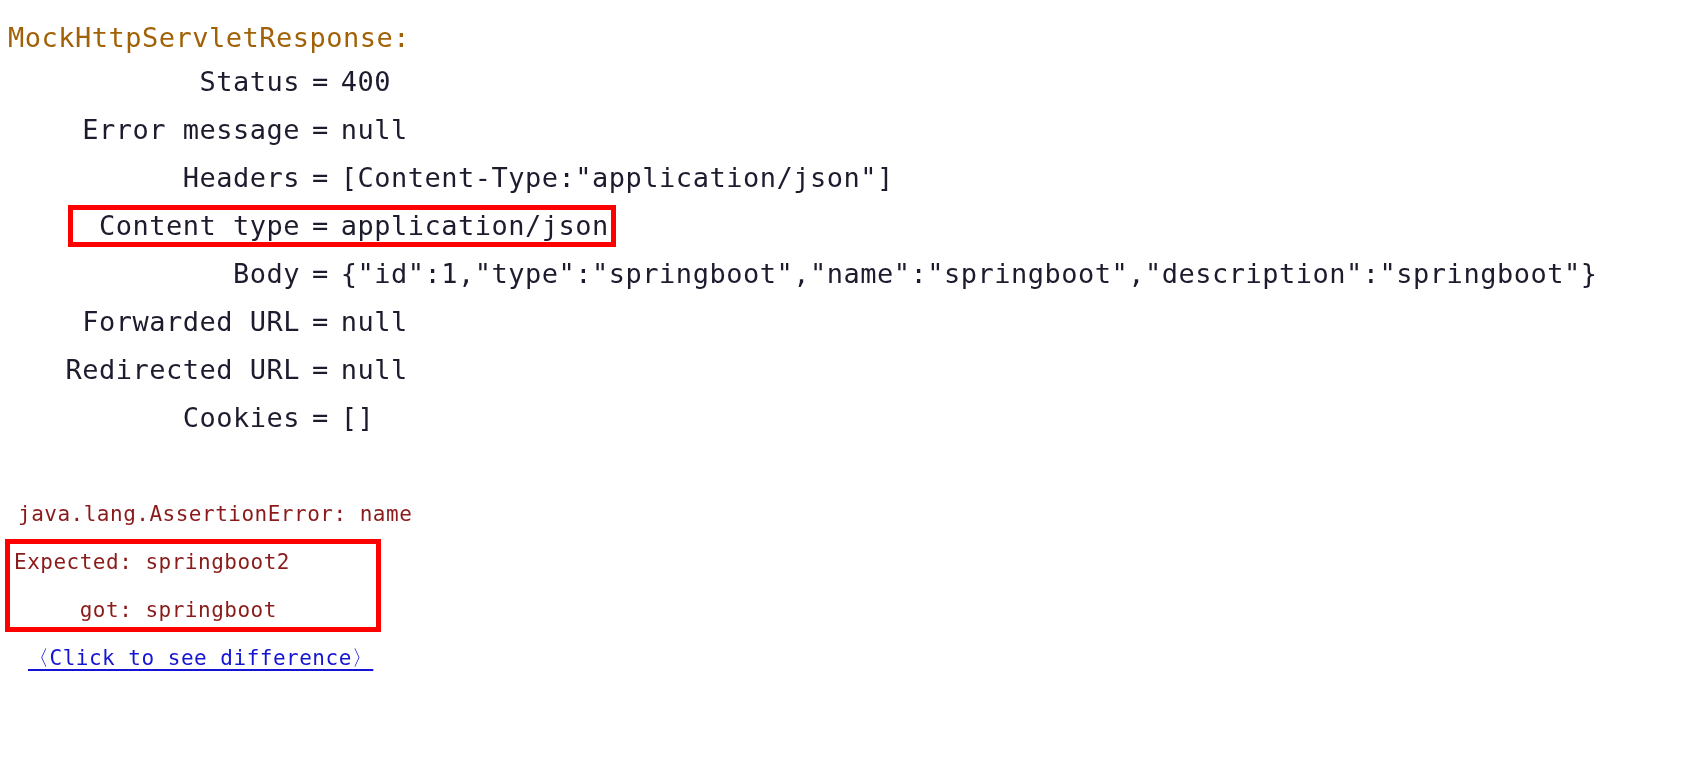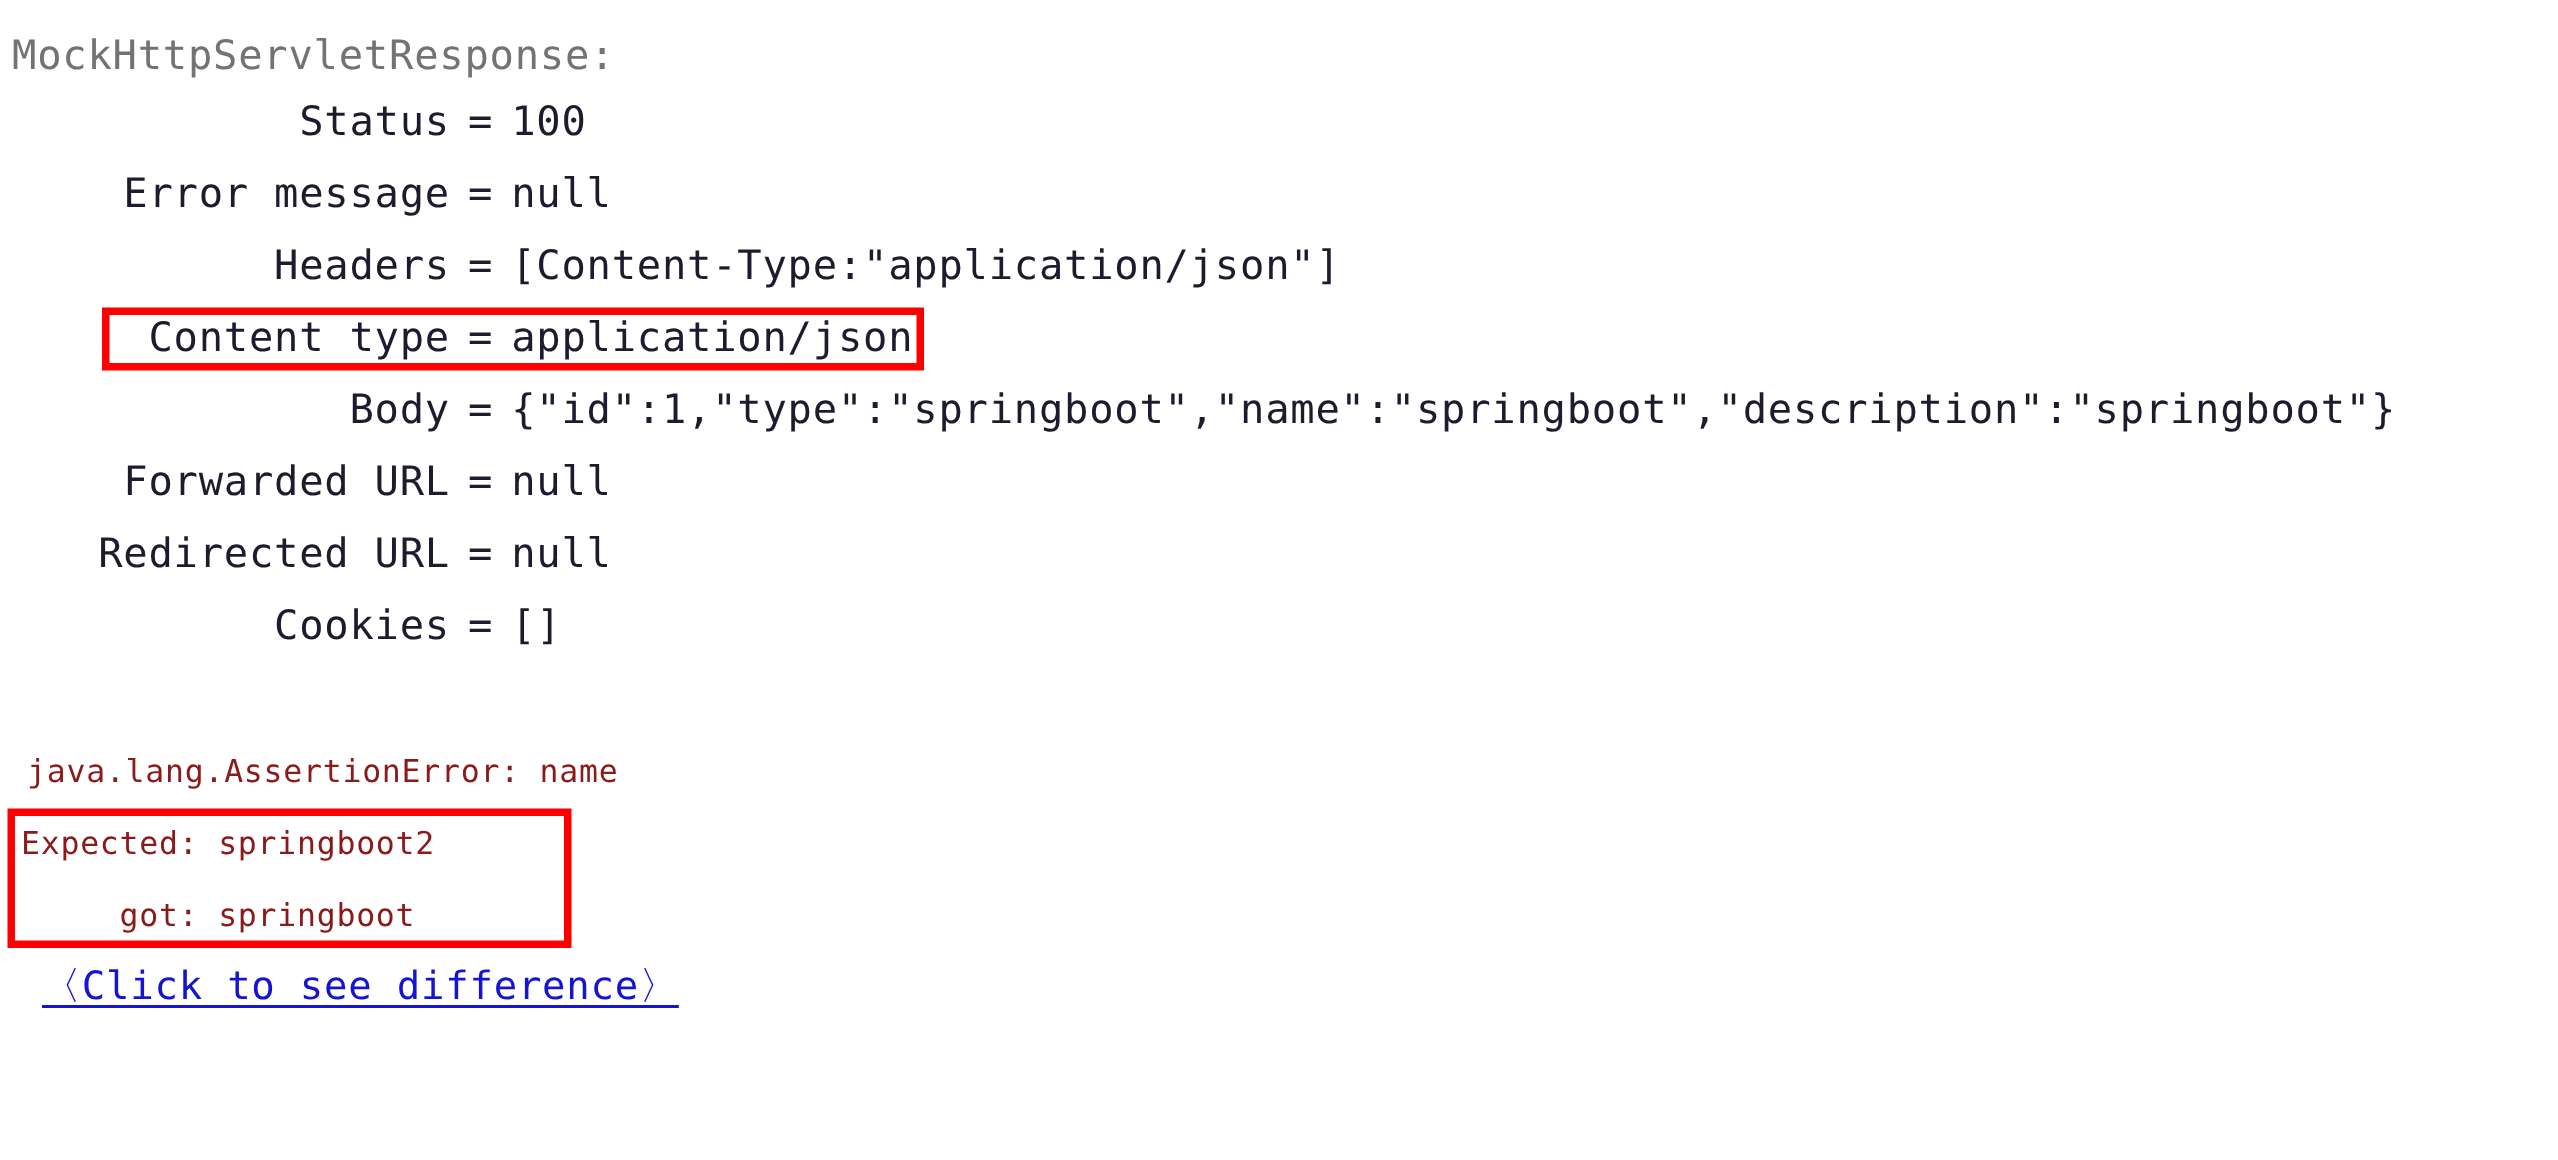--- a/index.html
+++ b/index.html
@@ -23,21 +23,21 @@
 
   
   .line {
     position: absolute;
     left: 0;
     white-space: pre;
     font-family: "DejaVu Sans Mono", "Liberation Mono", monospace;
     font-size: 27px;
     line-height: 48px;
     letter-spacing: 0.5px;
-    color: #737373;
+    color: #a16207;
   }
 
   
   .kv {
     position: absolute;
     left: 0;
     height: 48px;
     line-height: 48px;
     white-space: pre;
     font-size: 27px;
@@ -76,21 +76,21 @@
     font-size: 21px;
     line-height: 48px;
     letter-spacing: 0.5px;
     color: #8b1a1a;
   }
 
   .link {
     position: absolute;
     white-space: pre;
     font-family: "DejaVu Sans Mono", "Liberation Mono", monospace;
-    font-size: 26px;
+    font-size: 21px;
     line-height: 48px;
     letter-spacing: 0.5px;
     color: #1414d2;
     text-decoration: underline;
     text-underline-offset: 4px;
     cursor: pointer;
   }
 
   
   .hl-box {
@@ -104,21 +104,21 @@
 </head>
 <body>
 
 <div id="console">
 
   <div class="line title-line">MockHttpServletResponse:</div>
 
   <div class="kv" style="top:58px;">
     <span class="k">Status</span>
     <span class="eq">=</span>
-    <span class="v">100</span>
+    <span class="v">400</span>
   </div>
 
   <div class="kv" style="top:106px;align-items:flex-end;">
     <span class="k">Error message</span>
     <span class="eq">=</span>
     <span class="v">null</span>
   </div>
 
   <div class="kv" style="top:154px;">
     <span class="k">Headers</span>

